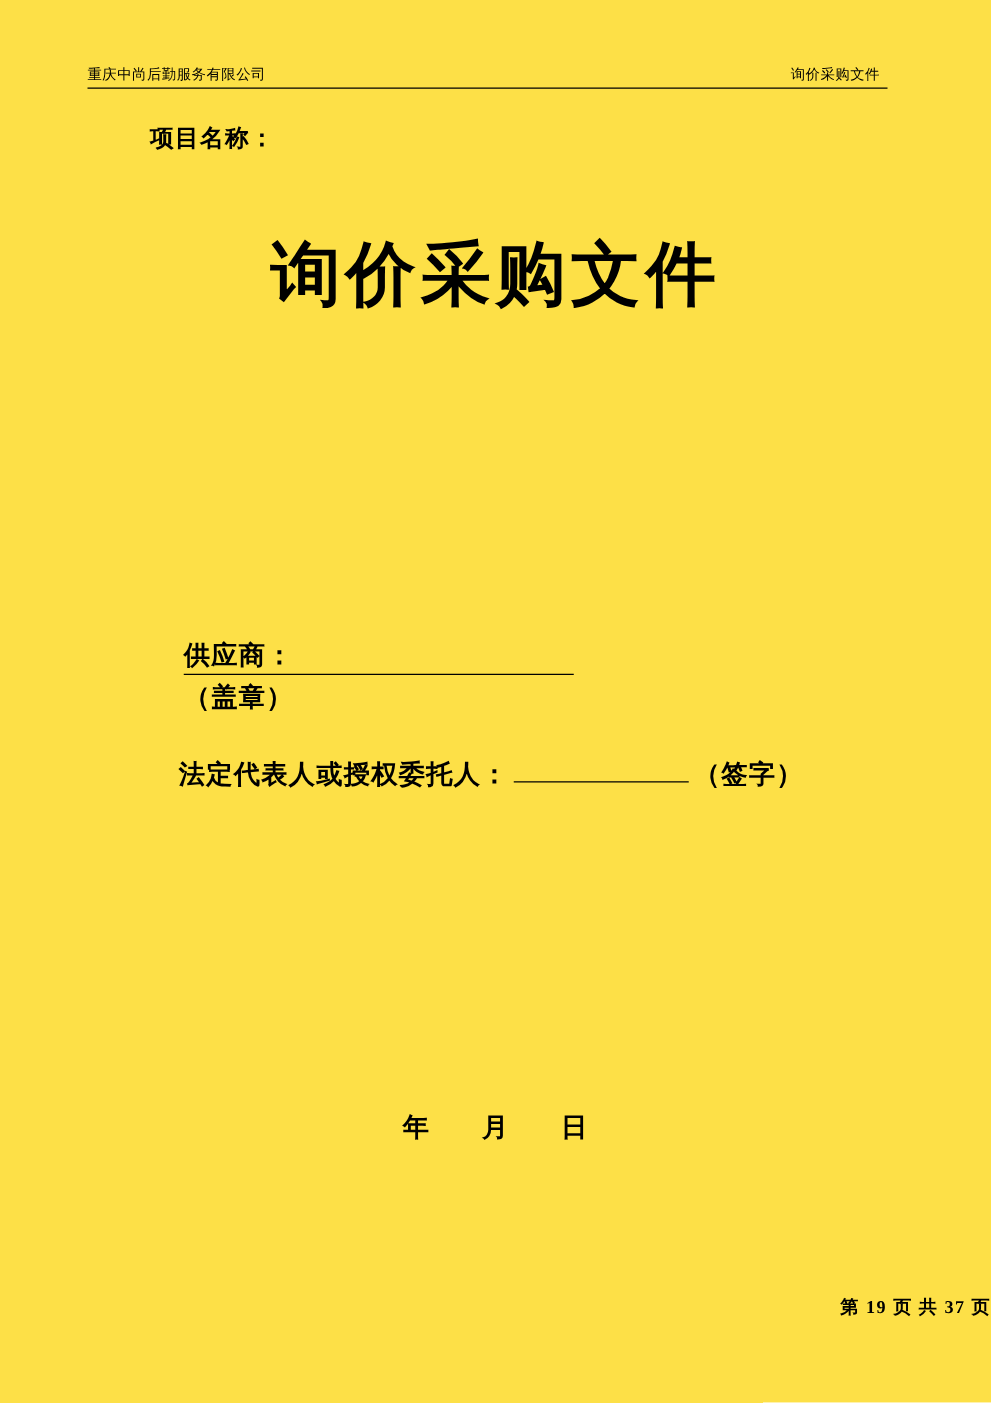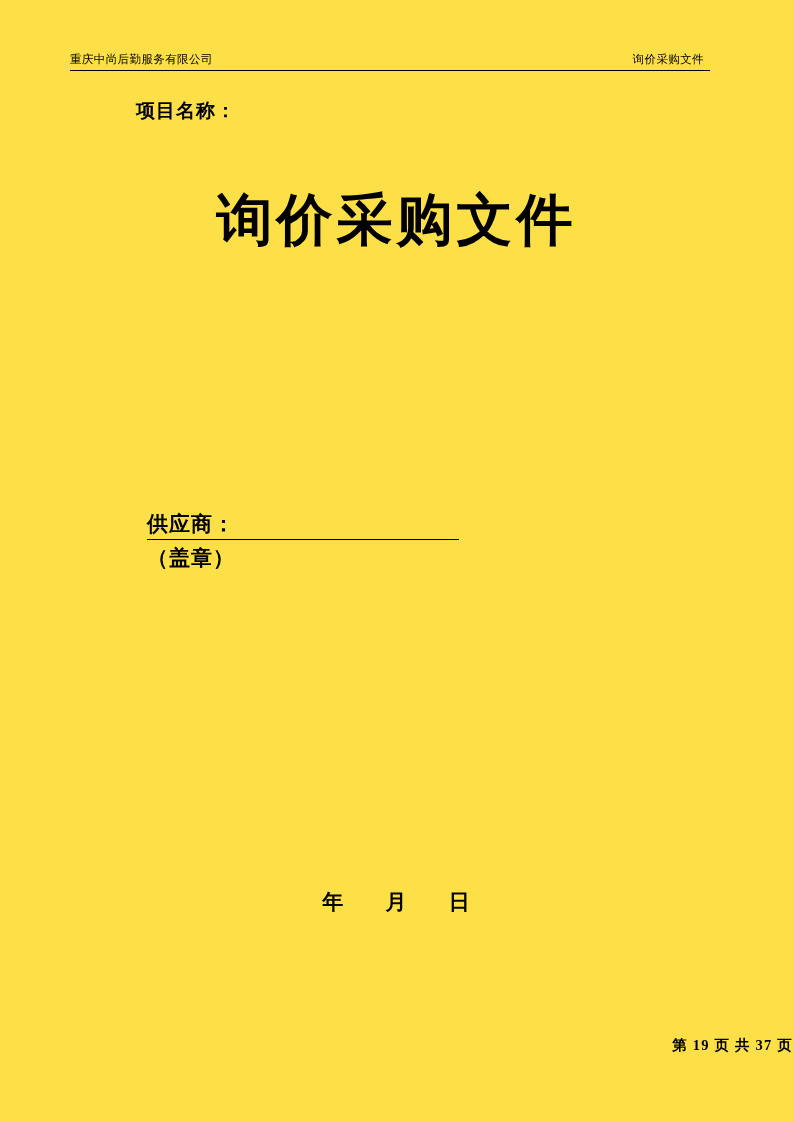--- a/index.html
+++ b/index.html
@@ -50,21 +50,20 @@
 
   
   .project-name {
     position: absolute;
     left: 120px;
     top: 98px;
     font-family: "Liberation Serif", "DejaVu Serif", serif;
     font-weight: bold;
     font-size: 19px;
     letter-spacing: 1px;
-    margin-left: 16px;
   }
 
   
   .doc-title {
     position: absolute;
     left: 0;
     top: 188px;
     width: 793px;
     text-align: center;
     font-family: "Liberation Serif", "DejaVu Serif", serif;
@@ -145,20 +144,25 @@
   <div class="project-name">项目名称：</div>
 
   <div class="doc-title">询价采购文件</div>
 
   <div class="supplier-row">
     <span class="lbl">供应商：</span>
     <span class="fill-line fill-supplier"></span>
     <span class="paren">（盖章）</span>
   </div>
 
+  <div class="legal-row">
+    <span class="lbl">法定代表人或授权委托人：</span>
+    <span class="fill-line fill-legal"></span>
+    <span class="paren">（签字）</span>
+  </div>
 
   <div class="date-row">
     <span>年</span>
     <span>月</span>
     <span>日</span>
   </div>
 
   <div class="footer">第 19 页 共 37 页</div>
 
 </div>

